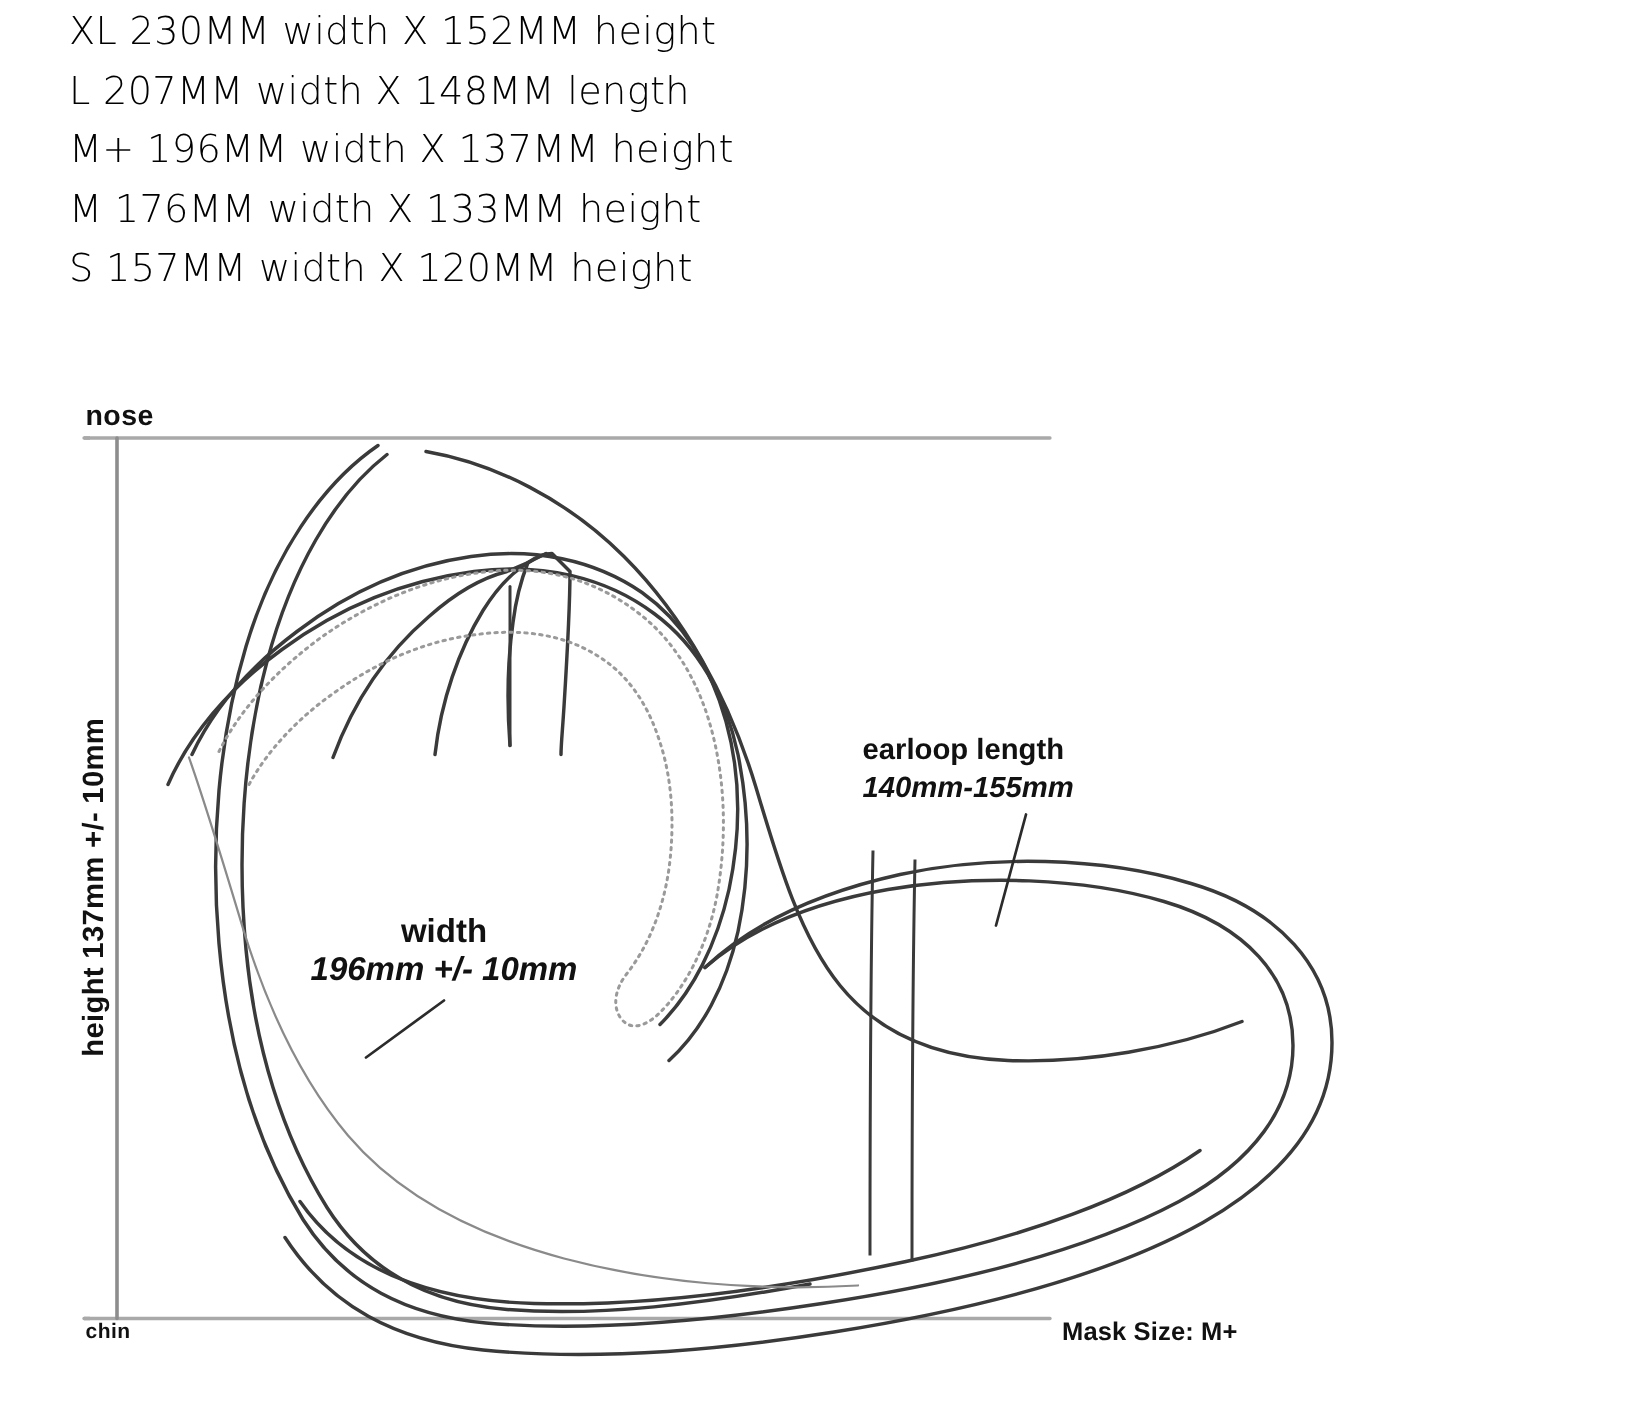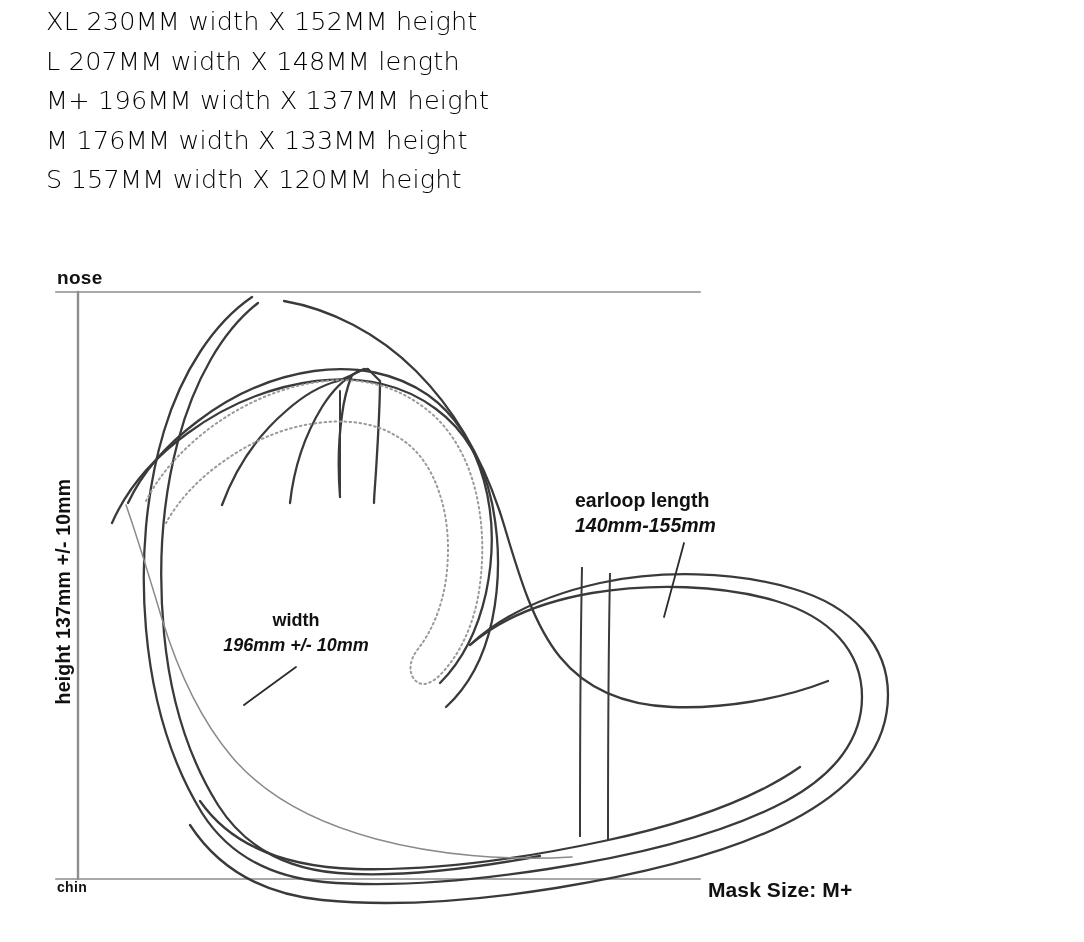--- a/index.html
+++ b/index.html
@@ -78,36 +78,36 @@
     letter-spacing: 0.2px;
     text-align: center;
     transform: rotate(-90deg);
     transform-origin: 50% 50%;
   }
   #callout-width {
     left: 203px;
     top: 403px;
     width: 186px;
     text-align: center;
-    font-size: 18px;
+    font-size: 22px;
     line-height: 25px;
   }
   #callout-earloop {
     left: 575px;
     top: 283px;
     width: 175px;
     font-size: 19.5px;
     line-height: 25px;
   }
   .callout-l1 { display: block; }
   .callout-l2 { display: block; font-style: italic; }
   #label-mask-size {
     left: 708px;
     top: 673px;
-    font-size: 21px;
+    font-size: 17px;
     letter-spacing: 0.1px;
   }
 
   
   #logo {
     position: absolute;
     left: 706px;
     top: 40px;
     width: 180px;
     height: 130px;

